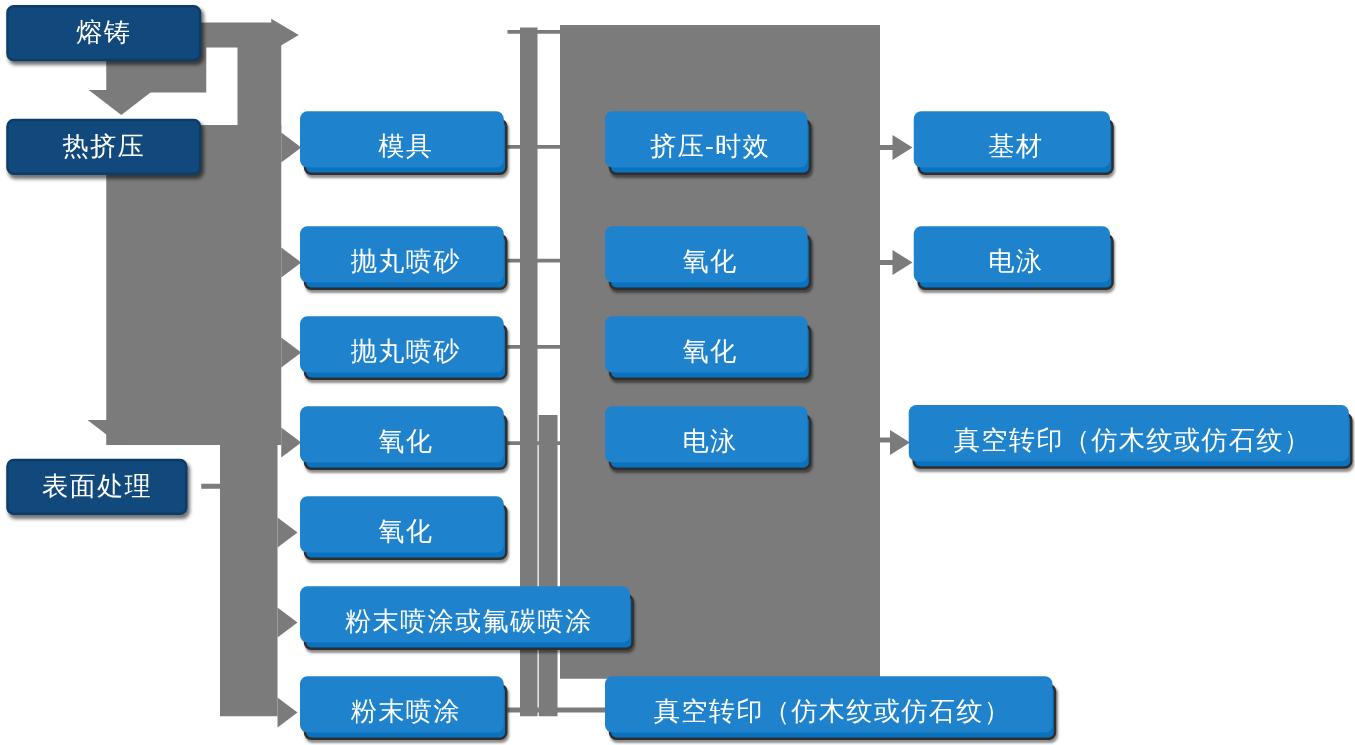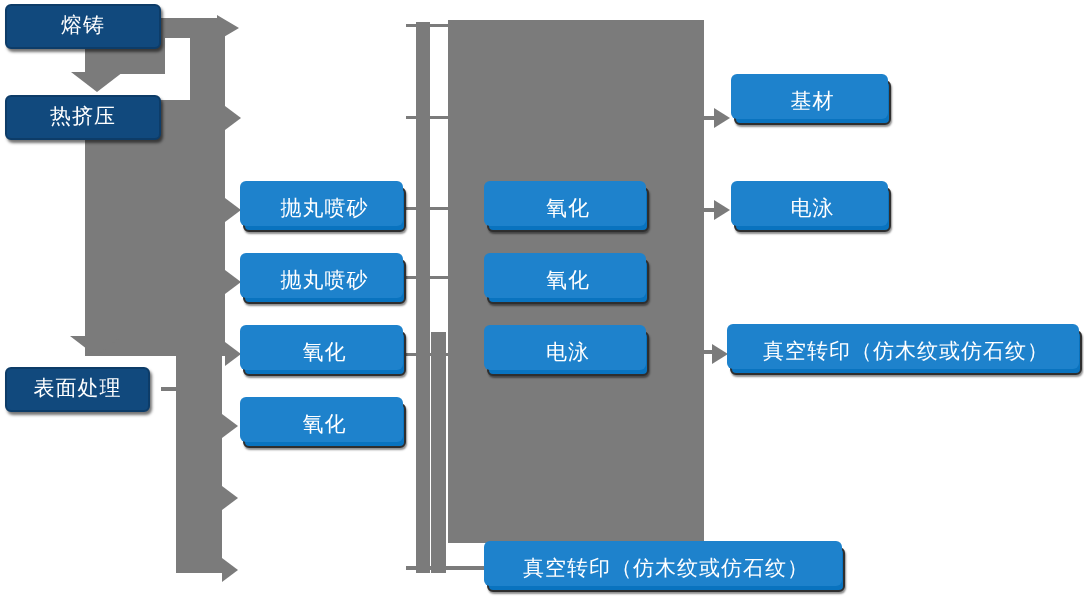--- a/index.html
+++ b/index.html
@@ -1,18 +1,18 @@
 <!DOCTYPE html>
 <html><head>
 <meta charset="utf-8">
 <style>
   html,body{margin:0;padding:0;background:#ffffff;}
   .stage{
     position:relative;width:1084px;height:596px;background:#ffffff;overflow:hidden;
-    font-family:Liberation Mono, monospace;
+    font-family:Liberation Sans, sans-serif;
   }
   
   .g{position:absolute;background:#7B7B7B;z-index:1;}
   .tri{position:absolute;width:0;height:0;z-index:1;}
   .tri.right{border-top:12px solid transparent;border-bottom:12px solid transparent;border-left:16px solid #7B7B7B;}
   .tri.right.big{border-top:13px solid transparent;border-bottom:13px solid transparent;border-left:22px solid #7B7B7B;}
   .tri.down{border-left:26px solid transparent;border-right:26px solid transparent;border-top:20px solid #7B7B7B;}
   .tri.small-right{border-top:10px solid transparent;border-bottom:10px solid transparent;border-left:16px solid #7B7B7B;}
   
   .box{
@@ -76,27 +76,31 @@
   <div class="tri small-right" style="left:714px;top:108px"></div>
   <div class="g" style="left:702px;top:208px;width:14px;height:4px"></div>
   <div class="tri small-right" style="left:714px;top:200px"></div>
   <div class="g" style="left:702px;top:350px;width:14px;height:4px"></div>
   <div class="tri small-right" style="left:712px;top:344px"></div>
 
   <div class="box navy" style="left:5px;top:4px;width:156px">熔铸</div>
   <div class="box navy" style="left:5px;top:95px;width:156px">热挤压</div>
   <div class="box navy" style="left:5px;top:367px;width:145px">表面处理</div>
 
+  <div class="box blue" style="left:243px;top:95px;width:163px">模具</div>
   <div class="box blue" style="left:243px;top:187px;width:163px">抛丸喷砂</div>
   <div class="box blue" style="left:243px;top:259px;width:163px">抛丸喷砂</div>
   <div class="box blue" style="left:243px;top:331px;width:163px">氧化</div>
   <div class="box blue" style="left:243px;top:403px;width:163px">氧化</div>
+  <div class="box blue" style="left:243px;top:475px;width:264px">粉末喷涂或氟碳喷涂</div>
+  <div class="box blue" style="left:243px;top:547px;width:163px">粉末喷涂</div>
 
+  <div class="box blue" style="left:487px;top:95px;width:162px">挤压-时效</div>
   <div class="box blue" style="left:487px;top:187px;width:162px">氧化</div>
   <div class="box blue" style="left:487px;top:259px;width:162px">氧化</div>
   <div class="box blue" style="left:487px;top:331px;width:162px">电泳</div>
   <div class="box blue" style="left:487px;top:547px;width:358px">真空转印（仿木纹或仿石纹）</div>
 
-  <div class="box blue" style="left:734px;top:80px;width:157px">基材</div>
+  <div class="box blue" style="left:734px;top:95px;width:157px">基材</div>
   <div class="box blue" style="left:734px;top:187px;width:157px">电泳</div>
   <div class="box blue" style="left:730px;top:330px;width:352px">真空转印（仿木纹或仿石纹）</div>
 
 </div>
 
 </body></html>

